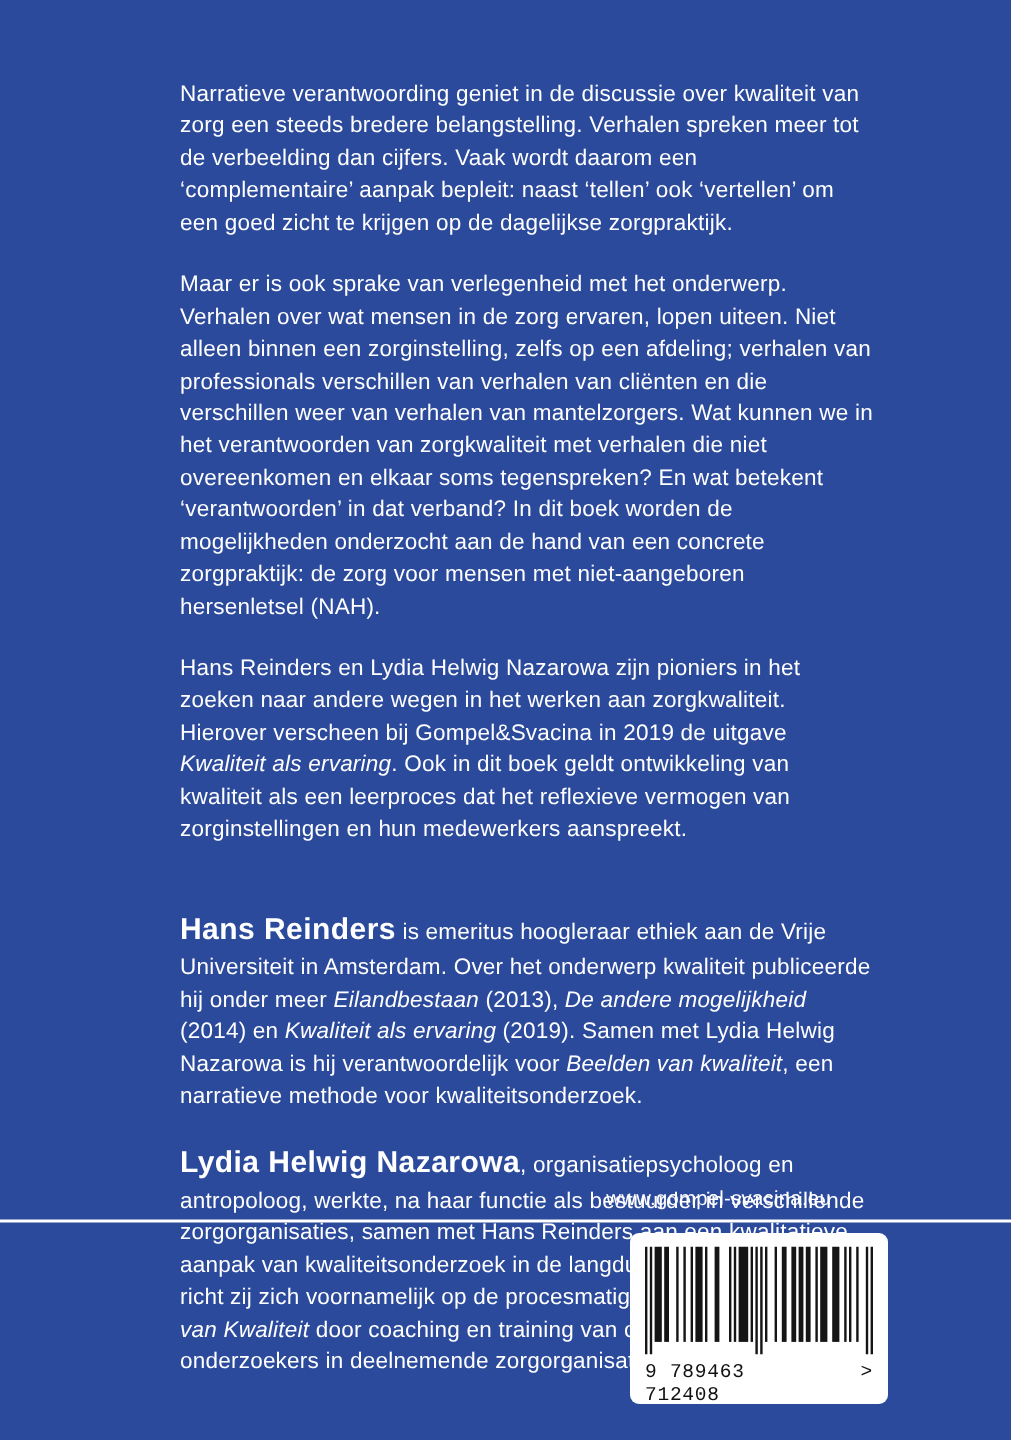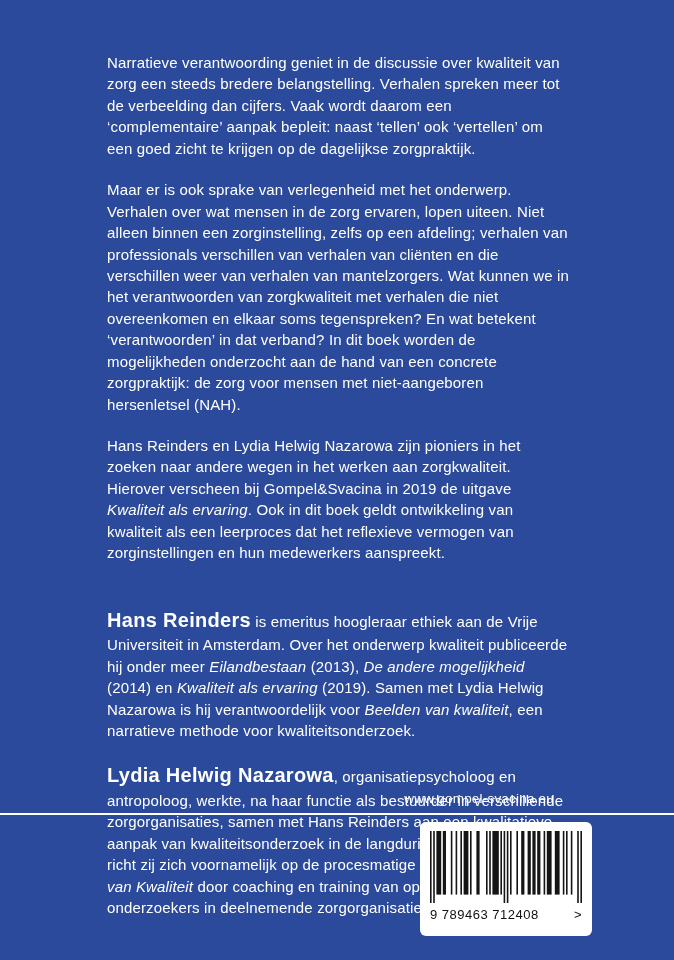--- a/index.html
+++ b/index.html
@@ -11,21 +11,21 @@
   .cover {
     position: relative;
     width: 674px;
     height: 960px;
     background: var(--bg, #2b4a9c);
     color: var(--fg, #ffffff);
     overflow: hidden;
   }
   .text-block {
     position: absolute;
-    left: 107px;
+    left: 120px;
     top: 52px;
     width: 462px;
     font-size: 15px;
     line-height: 1.43;
     letter-spacing: 0.15px;
   }
   .text-block p { margin-bottom: 20px; }
   .bios { margin-top: 42px; }
   .bios p { margin-bottom: 20px; }
   .seg-i { font-style: italic; text-align: right; }
@@ -60,21 +60,21 @@
   .bars {
     width: 100%;
     height: 72px;
   }
   .bars svg { display: block; width: 100%; height: 100%; }
   .isbn-row {
     display: flex;
     justify-content: space-between;
     align-items: baseline;
     margin-top: 4px;
-    font-family: Liberation Sans, sans-serif;
+    font-family: Liberation Mono, monospace;
     font-size: 13px;
     color: #111111;
     letter-spacing: 0.5px;
     gap: 21px;
   }
 </style>
 </head>
 <body>
 
 <div class="cover">

